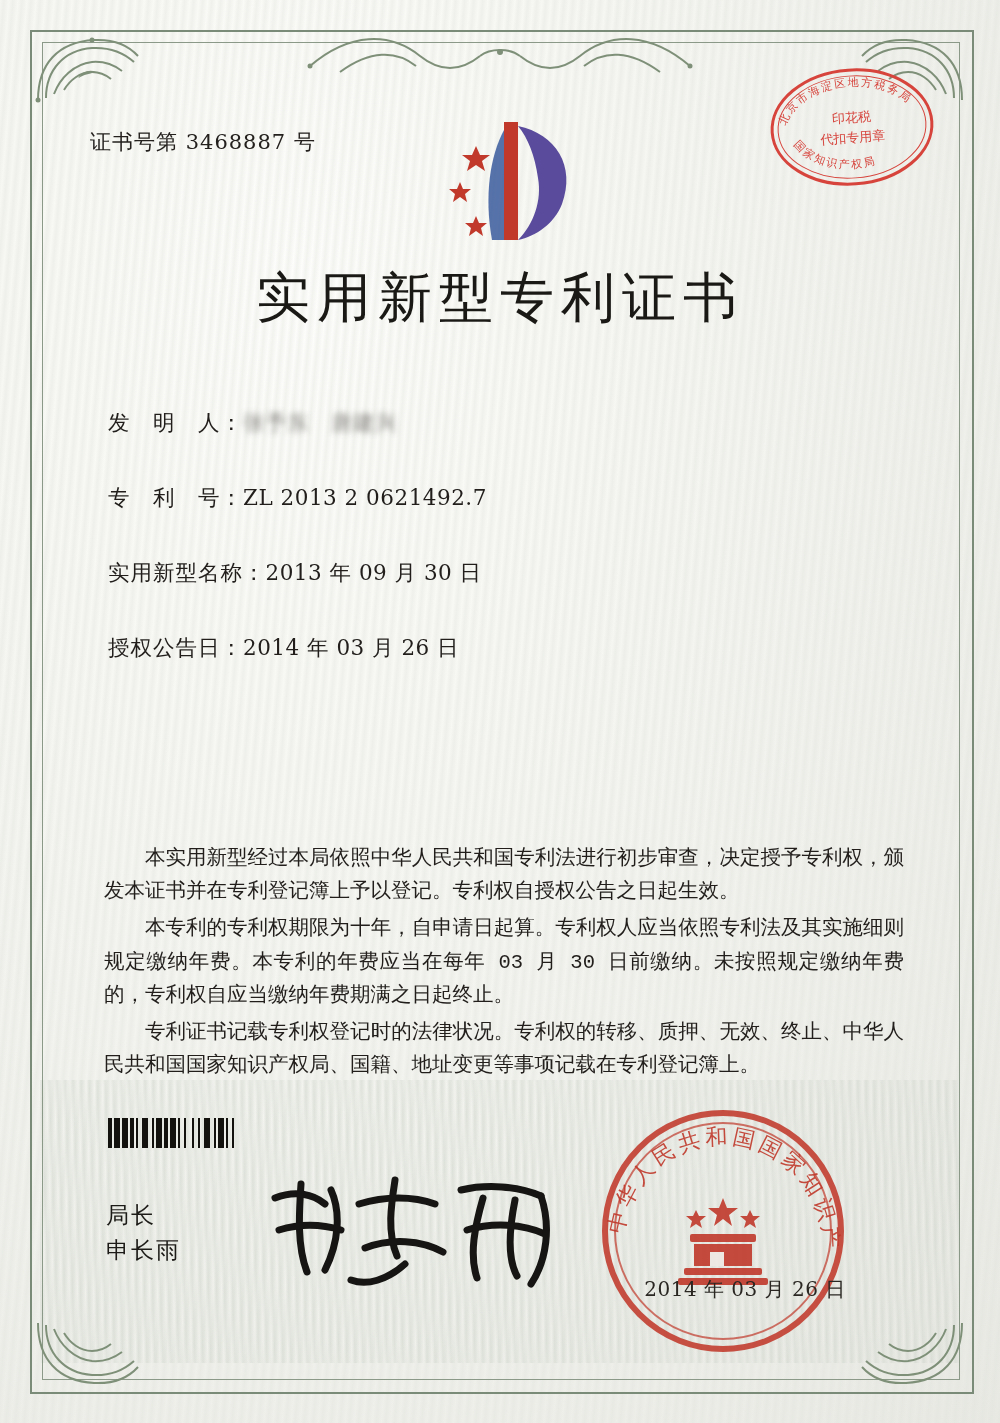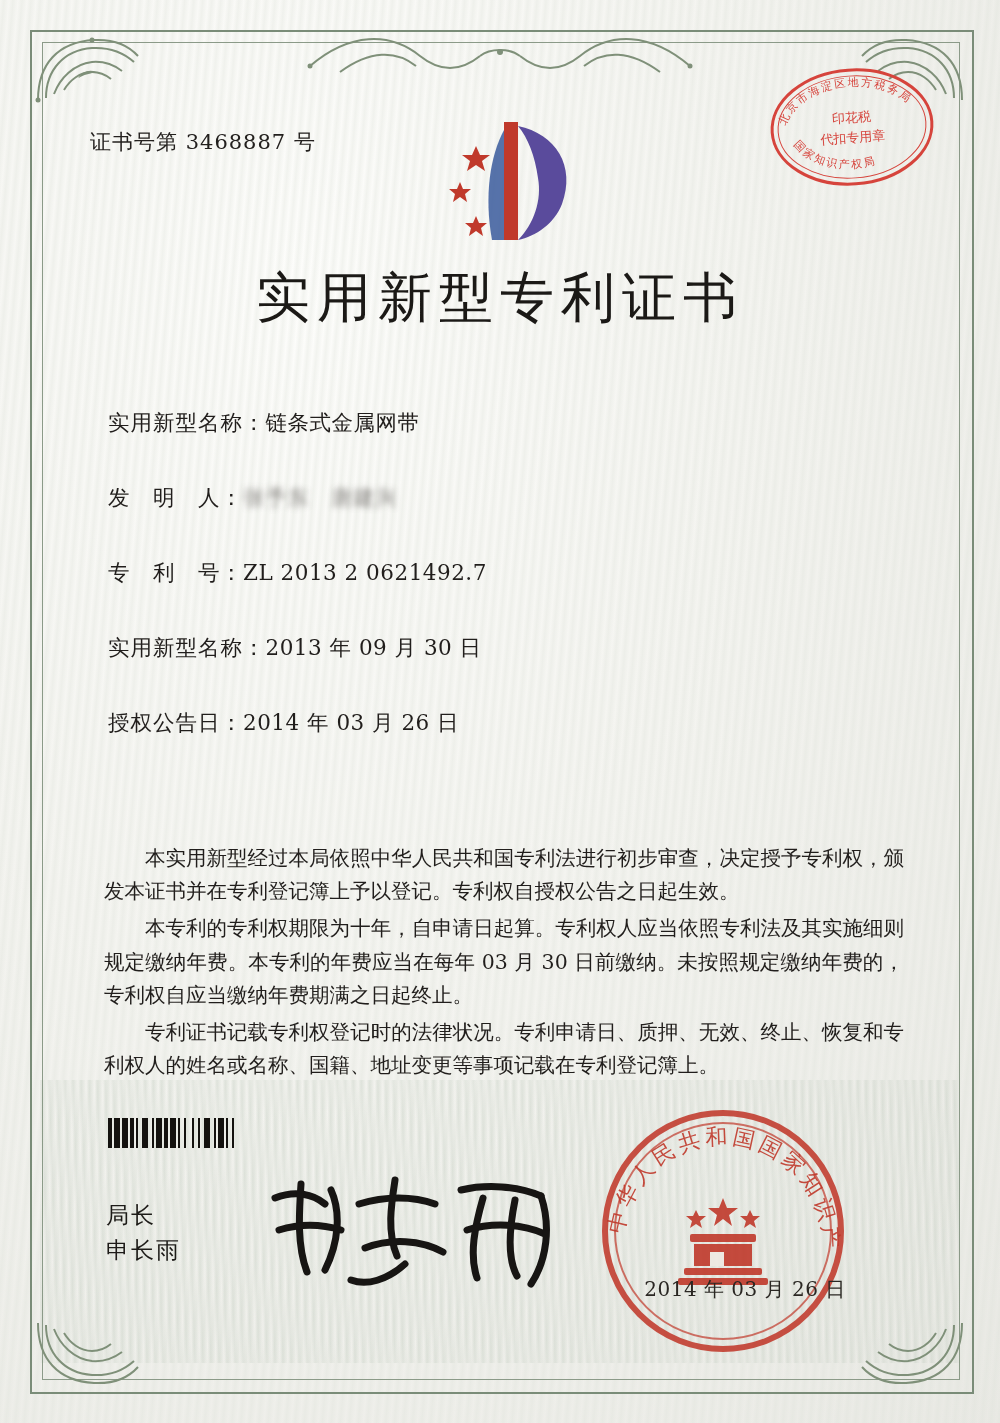--- a/index.html
+++ b/index.html
@@ -156,20 +156,21 @@
     left: 104px; top: 842px;
     width: 800px;
     font-size: 20.5px;
     line-height: 1.62;
     color: #211e1c;
     text-align: justify;
   }
   .paragraphs p {
     margin: 0 0 4px 0;
     text-indent: 2em;
+    font-family: Liberation Mono, monospace;
   }
 
   
   .barcode {
     position: absolute;
     left: 108px; top: 1118px;
     width: 260px; height: 30px;
     display: flex;
     align-items: stretch;
   }
@@ -325,40 +326,37 @@
         </text>
         <text x="86" y="58" font-size="13" fill="#d6443c" text-anchor="middle" font-family="DejaVu Serif, serif">印花税</text>
         <text x="86" y="78" font-size="13" fill="#d6443c" text-anchor="middle" font-family="DejaVu Serif, serif">代扣专用章</text>
       </svg>
     </div>
 
     <div class="title">实用新型专利证书</div>
 
     <div class="fields">
       <div class="field">
-        <span class="lbl">实用新型名称：</span><span class="val">链条式金属网带</span>
-      </div>
-      <div class="field">
         <span class="lbl">发　明　人：</span><span class="val blurred">张予东　唐建兴</span>
       </div>
       <div class="field">
         <span class="lbl">专　利　号：</span><span class="val">ZL 2013 2 0621492.7</span>
       </div>
       <div class="field">
         <span class="lbl">实用新型名称：</span><span class="val">2013 年 09 月 30 日</span>
       </div>
       <div class="field">
         <span class="lbl">授权公告日：</span><span class="val">2014 年 03 月 26 日</span>
       </div>
     </div>
 
     <div class="paragraphs">
       <p>本实用新型经过本局依照中华人民共和国专利法进行初步审查，决定授予专利权，颁发本证书并在专利登记簿上予以登记。专利权自授权公告之日起生效。</p>
       <p>本专利的专利权期限为十年，自申请日起算。专利权人应当依照专利法及其实施细则规定缴纳年费。本专利的年费应当在每年 03 月 30 日前缴纳。未按照规定缴纳年费的，专利权自应当缴纳年费期满之日起终止。</p>
-      <p>专利证书记载专利权登记时的法律状况。专利申请日、质押、无效、终止、恢复和专利权人的姓名或名称、国籍、地址变更等事项记载在专利登记簿上。</p>
+      <p>专利证书记载专利权登记时的法律状况。专利权的转移、质押、无效、终止、中华人民共和国国家知识产权局、国籍、地址变更等事项记载在专利登记簿上。</p>
     </div>
 
     <div class="barcode" id="barcode">
         <i style="width: 4px; background: rgb(20, 18, 15);"></i>
         <i style="width: 2px; background: transparent;"></i>
         <i style="width: 6px; background: rgb(20, 18, 15);"></i>
         <i style="width: 2px; background: transparent;"></i>
         <i style="width: 6px; background: rgb(20, 18, 15);"></i>
         <i style="width: 2px; background: transparent;"></i>
         <i style="width: 4px; background: rgb(20, 18, 15);"></i>

